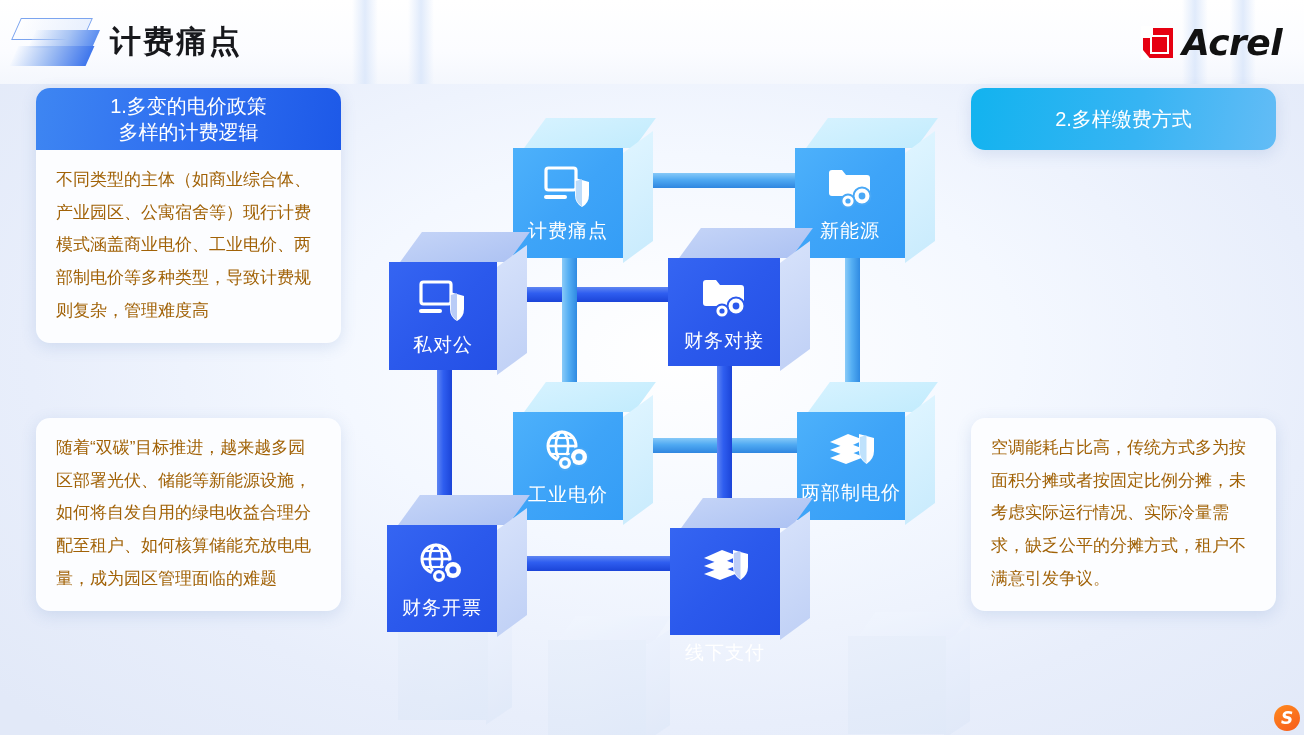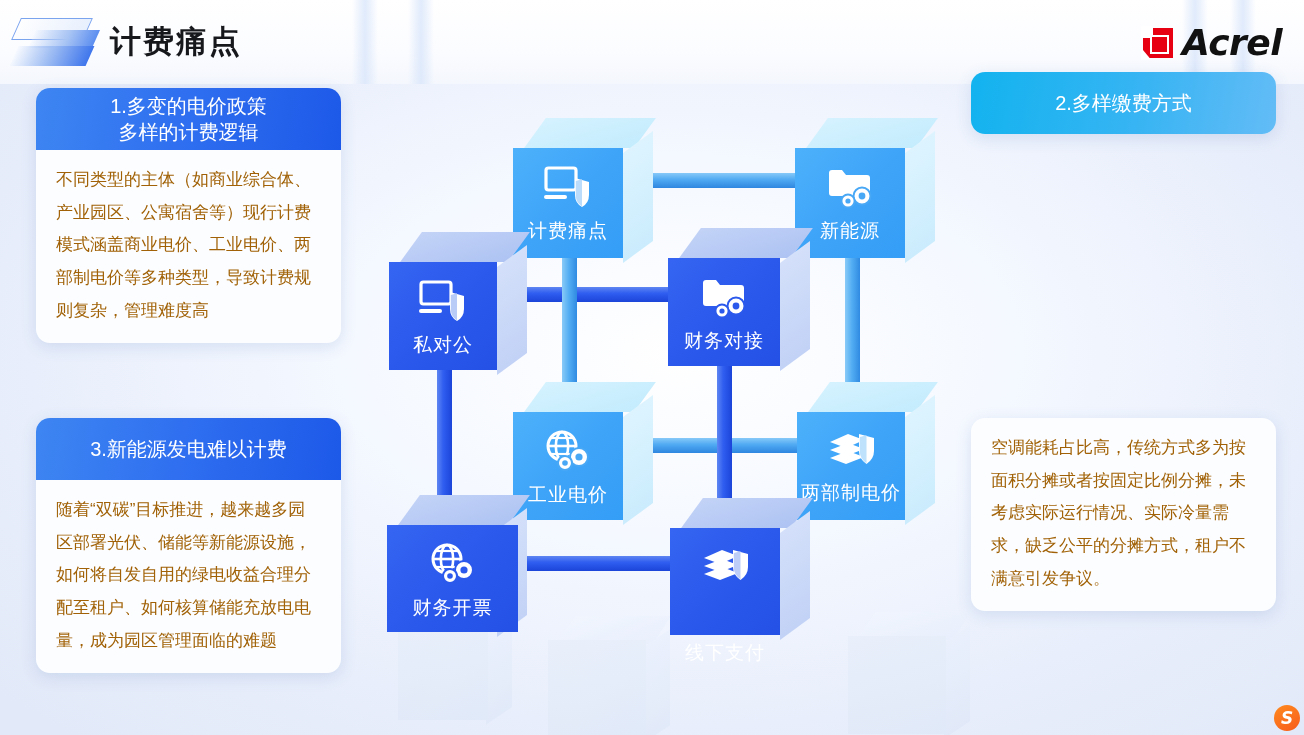--- a/index.html
+++ b/index.html
@@ -72,21 +72,21 @@
   }
   .card-head.two-line{height:62px;}
   .card-body{
     padding:14px 20px 16px 20px;
     font-size:17px;line-height:1.92;color:#a16207;
   }
   .card.c1{left:36px;top:88px;}
   .card.c1 .card-head{background:linear-gradient(100deg,#3e86f2 0%,#2f6ff0 48%,#1d59e8 100%);}
   .card.c3{left:36px;top:418px;}
   .card.c3 .card-head{background:linear-gradient(100deg,#3e86f2 0%,#2f6ff0 48%,#1d59e8 100%);}
-  .card.c2{left:971px;top:72px;}
+  .card.c2{left:971px;top:88px;}
   .card.c2 .card-head{background:linear-gradient(100deg,#12b3ef 0%,#37b4f3 55%,#63bcf6 100%);}
   .card.c4{left:971px;top:418px;}
   .card.c4 .card-head{background:linear-gradient(100deg,#12b3ef 0%,#37b4f3 55%,#63bcf6 100%);}
 
   
   #diagram{position:absolute;left:0;top:0;width:1304px;height:735px;}
   .pipe{position:absolute;border-radius:6px;}
   .pipe.h{height:15px;}
   .pipe.v{width:15px;}
   .pipe.h.dark{background:linear-gradient(180deg,#5f86f2 0%,#2f5ef0 42%,#1b44d8 100%);}
@@ -303,21 +303,21 @@
             <path d="M42.5 7.2 L42.5 35.3 Q35.8 30.6 35.8 23 L35.8 9 Z" fill="#bfe2fc"></path>
           </svg>
         </span>
         <span class="lbl">两部制电价</span>
       </div>
     </div>
 
     <div class="node dark" style="left:387px;top:495px;">
       <div class="top" style="left:22px;top:0;width:110px;height:30px;transform:skewX(-36deg);"></div>
       <div class="side" style="left:110px;top:24px;width:30px;height:107px;transform:skewY(-36deg);"></div>
-      <div class="face" style="top:30px;width:131px;height:107px;">
+      <div class="face" style="top:30px;width:110px;height:107px;">
         <span class="icon">
           <svg width="50" height="46" viewBox="0 0 50 46">
             <circle cx="19" cy="18" r="14" fill="none" stroke="#fff" stroke-width="3"></circle>
             <ellipse cx="19" cy="18" rx="6.2" ry="14" fill="none" stroke="#fff" stroke-width="2.6"></ellipse>
             <line x1="5" y1="18" x2="33" y2="18" stroke="#fff" stroke-width="2.6"></line>
             <line x1="7.5" y1="10" x2="30.5" y2="10" stroke="#fff" stroke-width="2.2"></line>
             <line x1="7.5" y1="26" x2="30.5" y2="26" stroke="#fff" stroke-width="2.2"></line>
             <circle cx="36" cy="29" r="9" fill="#fff" stroke="#2b59ec" stroke-width="2"></circle>
             <circle cx="36" cy="29" r="3.6" fill="#2b59ec"></circle>
             <circle cx="22" cy="35" r="7" fill="#fff" stroke="#2b59ec" stroke-width="2"></circle>
@@ -350,21 +350,20 @@
     <div class="card-head two-line">
       <span>
         <span>1.多变的电价政策</span><br>
         <span>多样的计费逻辑</span>
       </span>
     </div>
     <div class="card-body">不同类型的主体（如商业综合体、产业园区、公寓宿舍等）现行计费模式涵盖商业电价、工业电价、两部制电价等多种类型，导致计费规则复杂，管理难度高</div>
   </div>
 
   <div class="card c3">
-    <div class="card-head">3.新能源发电难以计费</div>
     <div class="card-body">随着“双碳”目标推进，越来越多园区部署光伏、储能等新能源设施，如何将自发自用的绿电收益合理分配至租户、如何核算储能充放电电量，成为园区管理面临的难题</div>
   </div>
 
   <div class="card c2">
     <div class="card-head">2.多样缴费方式</div>
   </div>
 
   <div class="card c4">
     <div class="card-body">空调能耗占比高，传统方式多为按面积分摊或者按固定比例分摊，未考虑实际运行情况、实际冷量需求，缺乏公平的分摊方式，租户不满意引发争议。</div>
   </div>

